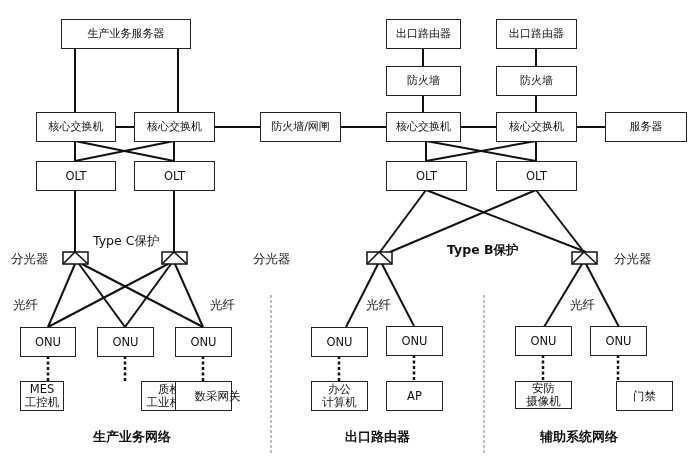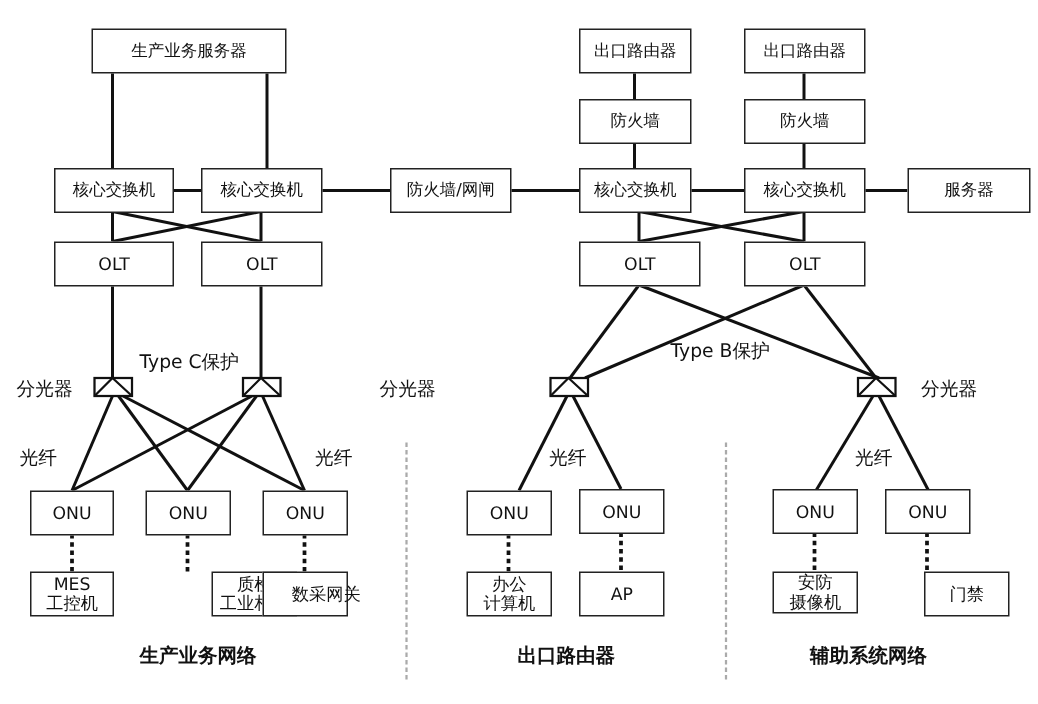--- a/index.html
+++ b/index.html
@@ -124,21 +124,21 @@
 <div class="box onu" style="left:20px;top:327px;width:56px;height:30px;">
   <span>ONU</span>
 </div>
 <div class="box onu" style="left:97px;top:327px;width:57px;height:30px;">
   <span>ONU</span>
 </div>
 <div class="box onu" style="left:175px;top:327px;width:57px;height:30px;">
   <span>ONU</span>
 </div>
 
-<div class="box" style="left:20px;top:381px;width:56px;height:30px;font-size:11.5px;line-height:13px;">
+<div class="box" style="left:20px;top:381px;width:44px;height:30px;font-size:11.5px;line-height:13px;">
   <span class="ln">MES</span>
   <span class="ln">工控机</span>
 </div>
 <div class="box" style="left:97px;top:381px;width:57px;height:30px;font-size:11.5px;line-height:13px;margin-left:44px;">
   <span class="ln">质检</span>
   <span class="ln">工业相机</span>
 </div>
 <div class="box" style="left:175px;top:381px;width:57px;height:30px;font-size:11.5px;padding-left:28px;">
   <span class="ln">数采网关</span>
 </div>
@@ -168,21 +168,21 @@
 </div>
 <div class="box" style="left:605px;top:112px;width:82px;height:30px;">
   <span>服务器</span>
 </div>
 <div class="box olt" style="left:386px;top:161px;width:81px;height:30px;">
   <span>OLT</span>
 </div>
 <div class="box olt" style="left:496px;top:161px;width:81px;height:30px;">
   <span>OLT</span>
 </div>
-<div class="lbl" style="left:447px;top:226px;">Type B保护</div>
+<div class="lbl" style="left:447px;top:242px;font-weight:bold;">Type B保护</div>
 <div class="lbl" style="left:253px;top:251px;">分光器</div>
 <div class="lbl" style="left:614px;top:251px;">分光器</div>
 
 <div class="lbl" style="left:366px;top:297px;">光纤</div>
 <div class="box onu" style="left:311px;top:327px;width:57px;height:30px;">
   <span>ONU</span>
 </div>
 <div class="box onu" style="left:386px;top:326px;width:57px;height:30px;">
   <span>ONU</span>
 </div>

